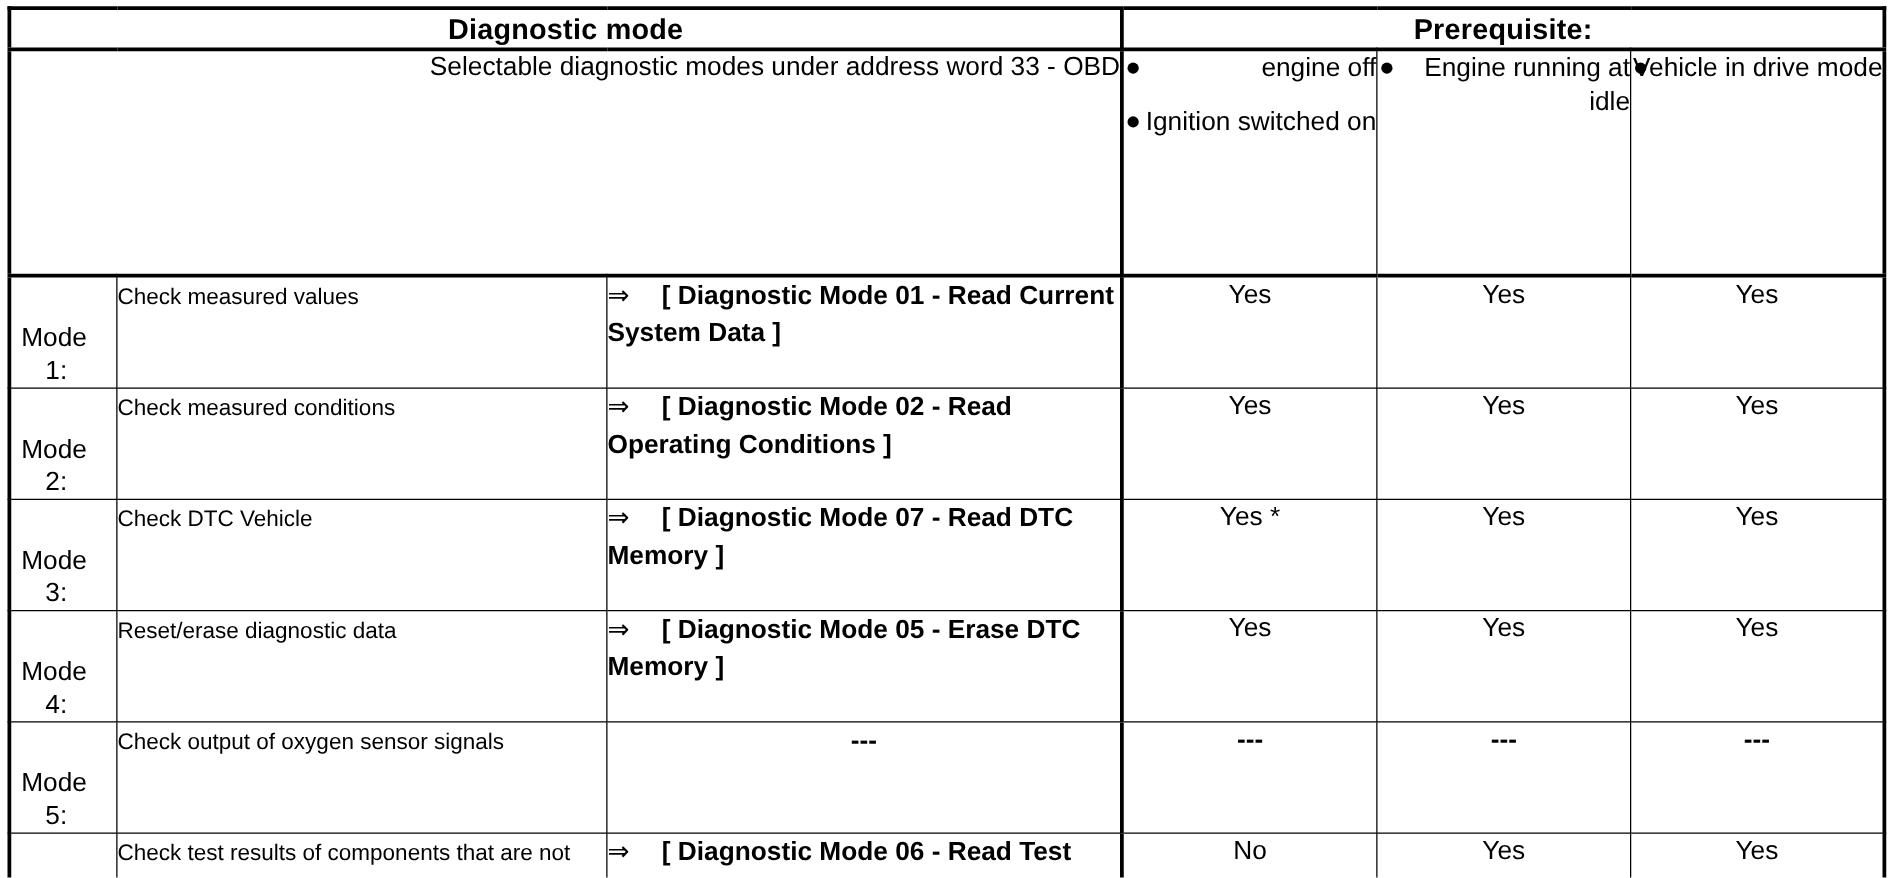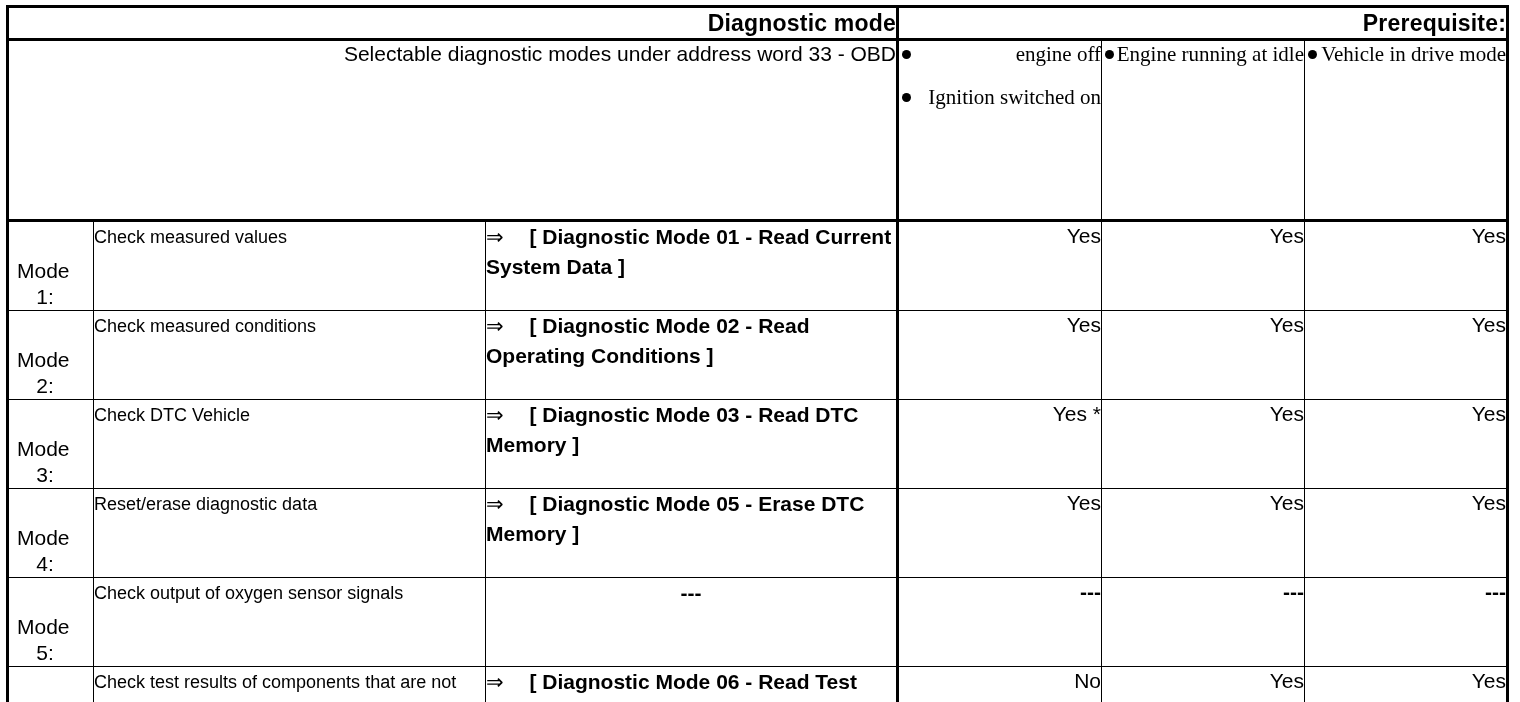--- a/index.html
+++ b/index.html
@@ -44,20 +44,21 @@
   table.diag {
     border: 3px solid #000000;
   }
 
   
   .thick-bottom { border-bottom: 3px solid #000000 !important; text-align: right; }
   .thick-right  { border-right: 3px solid #000000 !important; }
 
   
   .hdr {
+    text-align: center;
     font-weight: bold;
     font-size: 23px;
     line-height: 30px;
     padding: 3px 0 5px 0;
     letter-spacing: 0.2px;
   }
 
   
   .intro-cell {
     font-size: 21px;
@@ -74,21 +75,20 @@
   }
 
   ul.bullets {
     list-style: none;
     margin: 0;
     padding: 0;
   }
   ul.bullets li {
     position: relative;
     margin-bottom: 16px;
-    font-family: Liberation Serif, serif;
   }
   ul.bullets li .bullet-dot {
     position: absolute;
     left: 3px;
     top: 9px;
     width: 9px;
     height: 9px;
     background: #000000;
     border-radius: 50%;
   }
@@ -121,21 +121,21 @@
     text-align: center;
   }
   .dashes {
     font-weight: bold;
     letter-spacing: 0px;
   }
 
   .ans-cell {
     font-size: 21px;
     line-height: 28px;
-    text-align: right;
+    text-align: center;
     padding: 8px 4px 0 4px;
   }
 
   .r-h1 { height: 68px; }
   .r-h2 { height: 68px; }
   .r-h3 { height: 68px; }
   .r-h4 { height: 68px; }
   .r-h5 { height: 70px; }
   .r-h6 { height: 92px; }
 </style>
@@ -226,21 +226,21 @@
     </tr>
 
     <tr class="r-h3">
       <td class="mode-cell">
         <span class="m-word">Mode</span>
         <span class="m-num">3:</span>
       </td>
       <td class="desc-cell">Check DTC Vehicle</td>
       <td class="ref-cell thick-right">
         <span class="arrow">⇒</span>
-        <span class="brk">[ Diagnostic Mode 03 - Read DTC Memory ]</span>
+        <span class="brk">[ Diagnostic Mode 07 - Read DTC Memory ]</span>
       </td>
       <td class="ans-cell">Yes *</td>
       <td class="ans-cell">Yes</td>
       <td class="ans-cell">Yes</td>
     </tr>
 
     <tr class="r-h4">
       <td class="mode-cell">
         <span class="m-word">Mode</span>
         <span class="m-num">4:</span>

